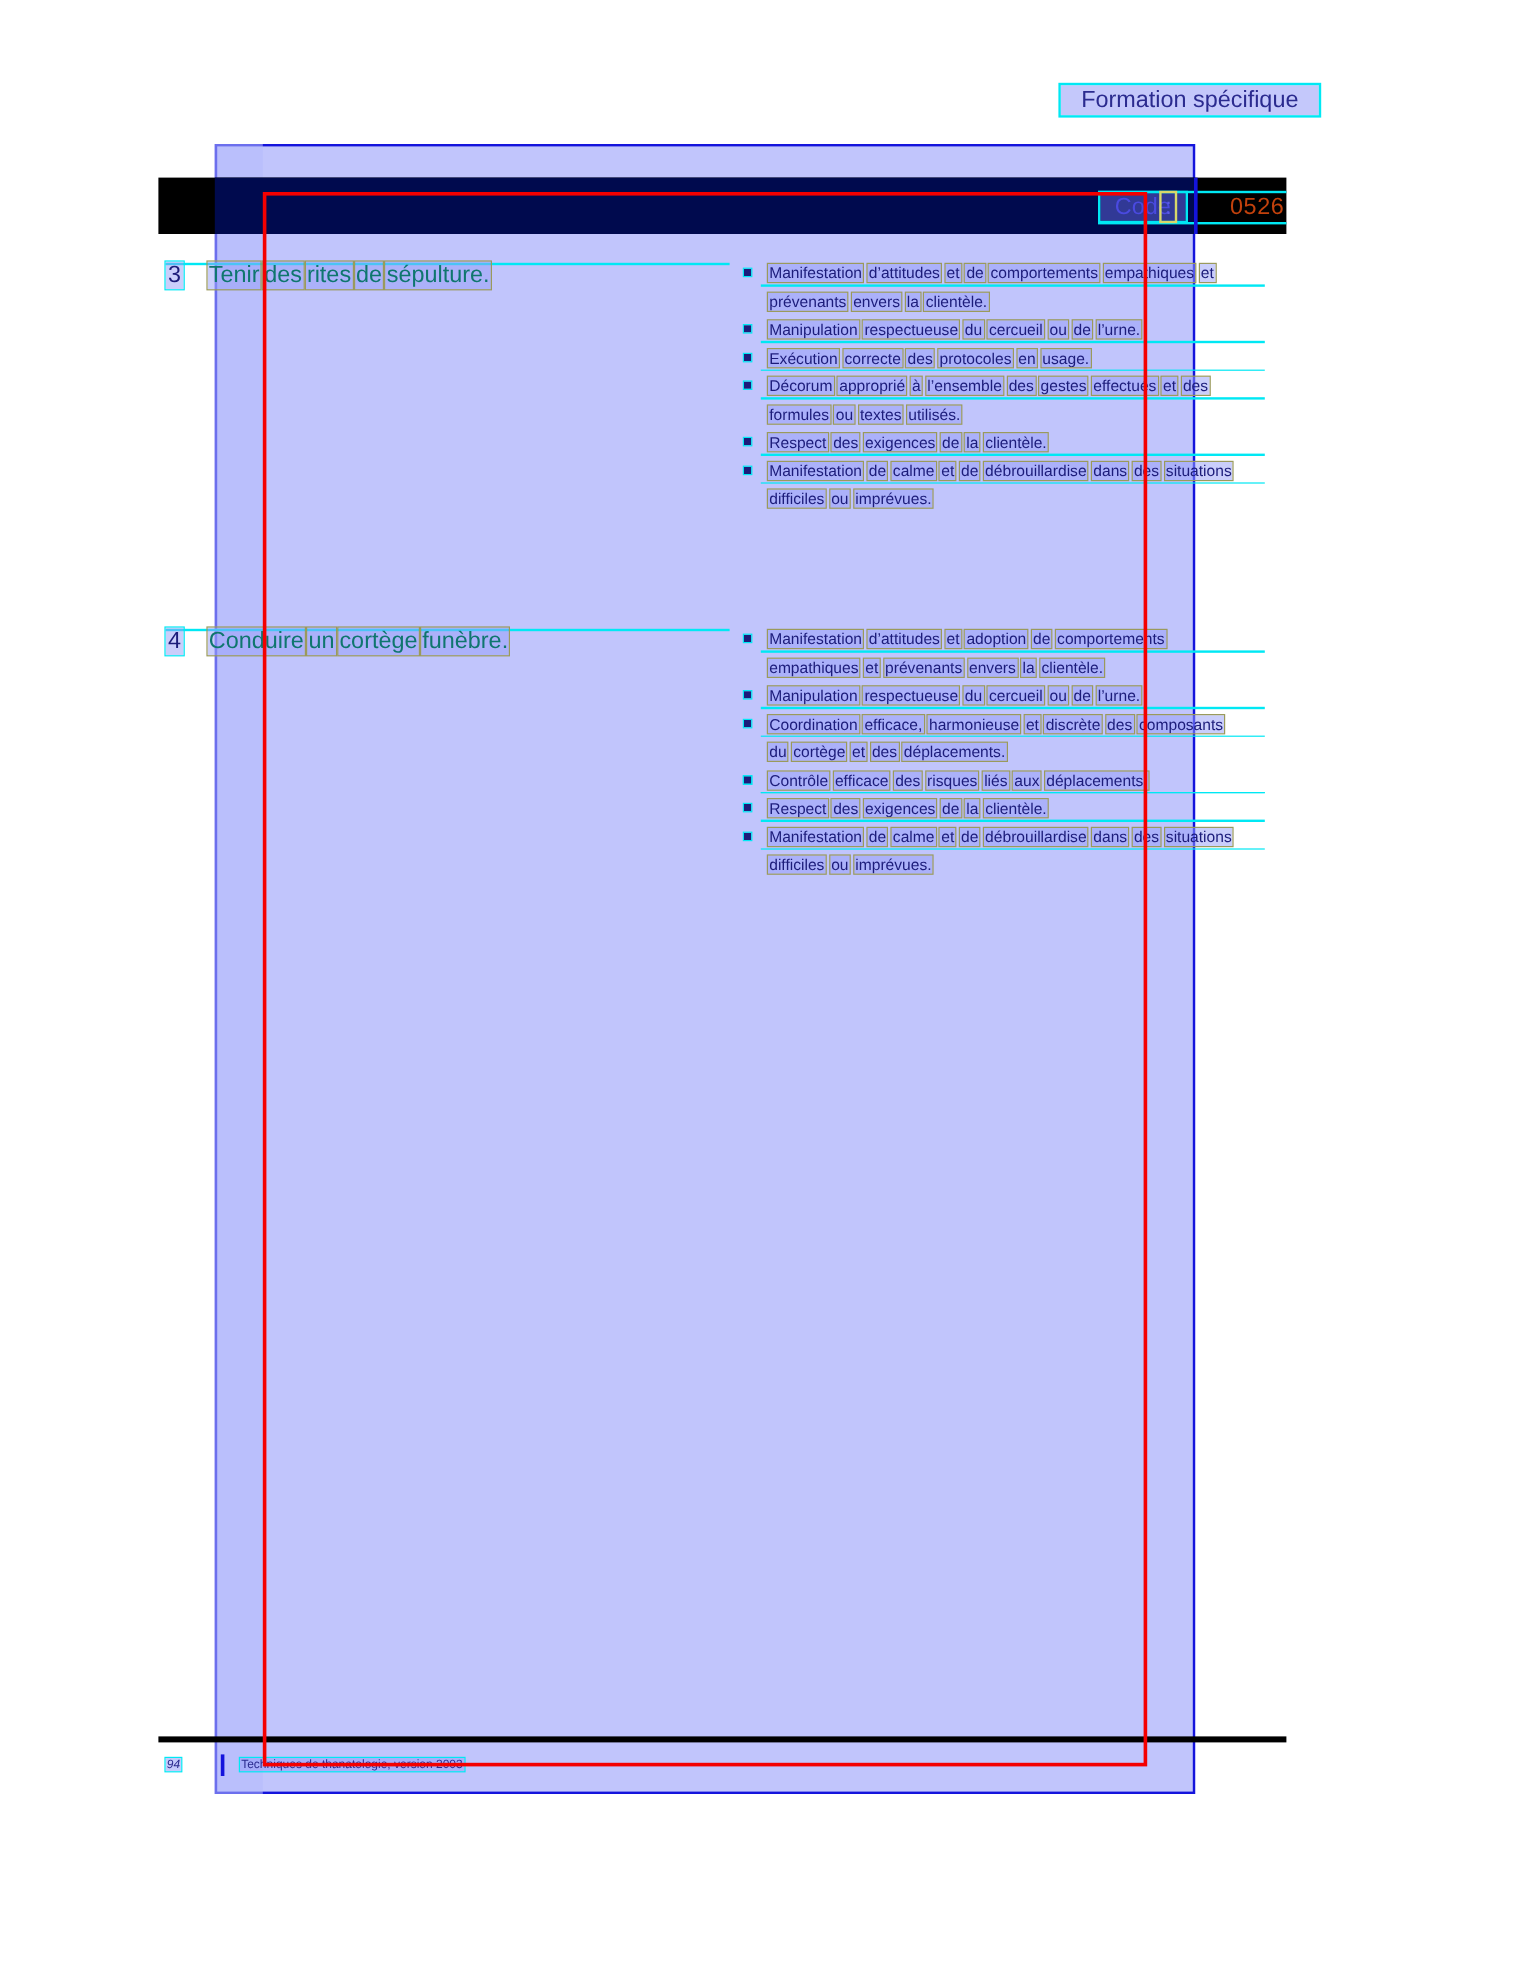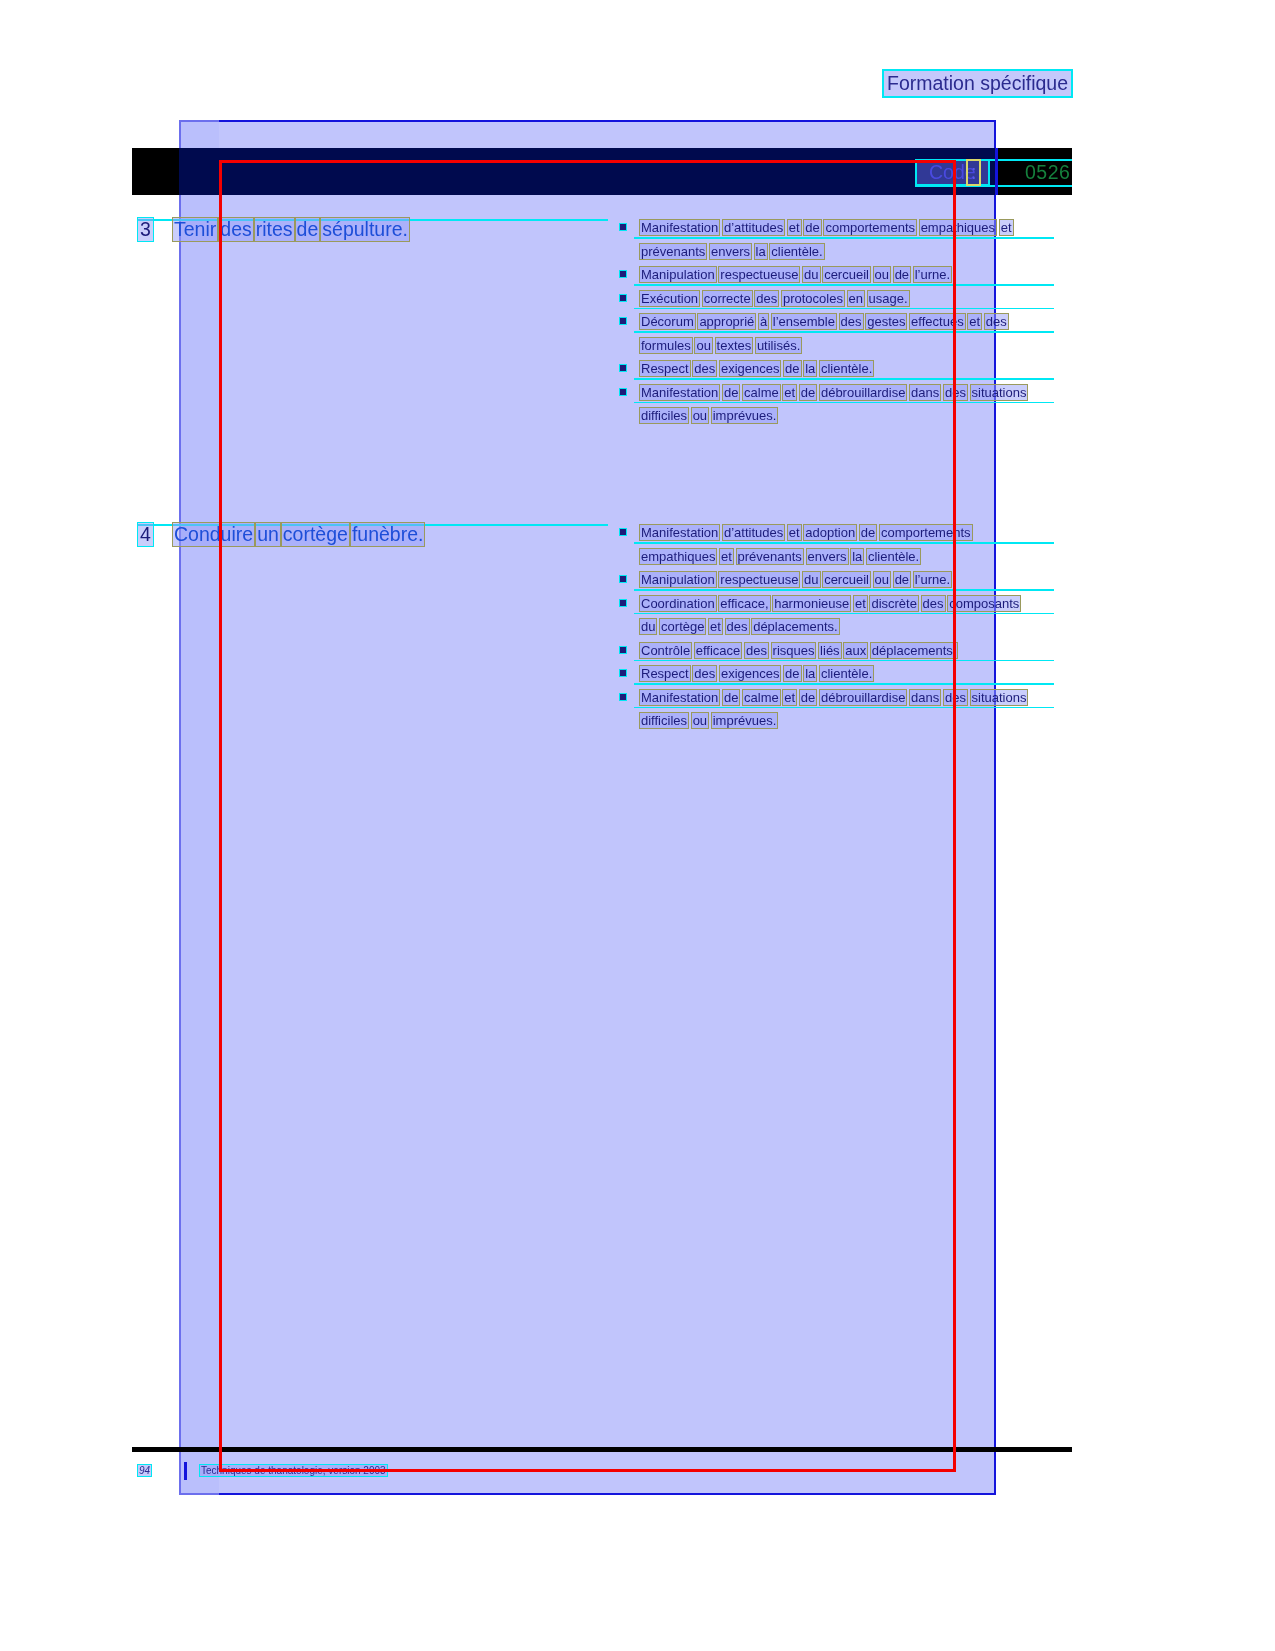--- a/index.html
+++ b/index.html
@@ -40,21 +40,21 @@
     width: 737px; height: 1312px;
     border: 3px solid #f40000;
     background: transparent;
     pointer-events: none;
   }
 
   
   .header-right {
     position: absolute;
     left: 884px; top: 71px;
-    padding: 1px 3px;
+    padding: 1px 17px;
     font-size: 19.5px;
     color: #2b2b8f;
     background: rgba(176,182,250,0.75);
     outline: 2px solid #00e8f4;
     white-space: nowrap;
   }
 
   
   .title-band {
     position: absolute;
@@ -83,21 +83,21 @@
     left: 968px; top: 161px;
     font-size: 19.5px;
     color: #5a5ae8;
     outline: 2px solid #d8d86a;
     padding: 0 3px;
   }
   .code-value {
     position: absolute;
     left: 1025px; top: 161px;
     font-size: 19.5px;
-    color: #15803d;
+    color: #c2410c;
     white-space: nowrap;
     letter-spacing: 0.5px;
     text-align: right;
   }
   .band-cyan-1 {
     position: absolute;
     left: 915px; top: 159px;
     width: 157px; height: 2px;
     background: #00e8f4;
   }
@@ -123,21 +123,21 @@
     position: absolute;
     font-size: 19.5px;
     color: #1c1c7a;
     background: rgba(150,158,248,0.5);
     outline: 1.5px solid #00e8f4;
     padding: 0 2px;
   }
   .row-title {
     position: absolute;
     font-size: 19.5px;
-    color: #1d4ed8;
+    color: #0f766e;
     white-space: nowrap;
   }
   .row-title .w {
     background: rgba(150,158,248,0.5);
     outline: 1px solid #9a9a5c;
     padding: 0 1px;
     margin-right: 2px;
     display: inline-block;
   }
   .row-rule {

